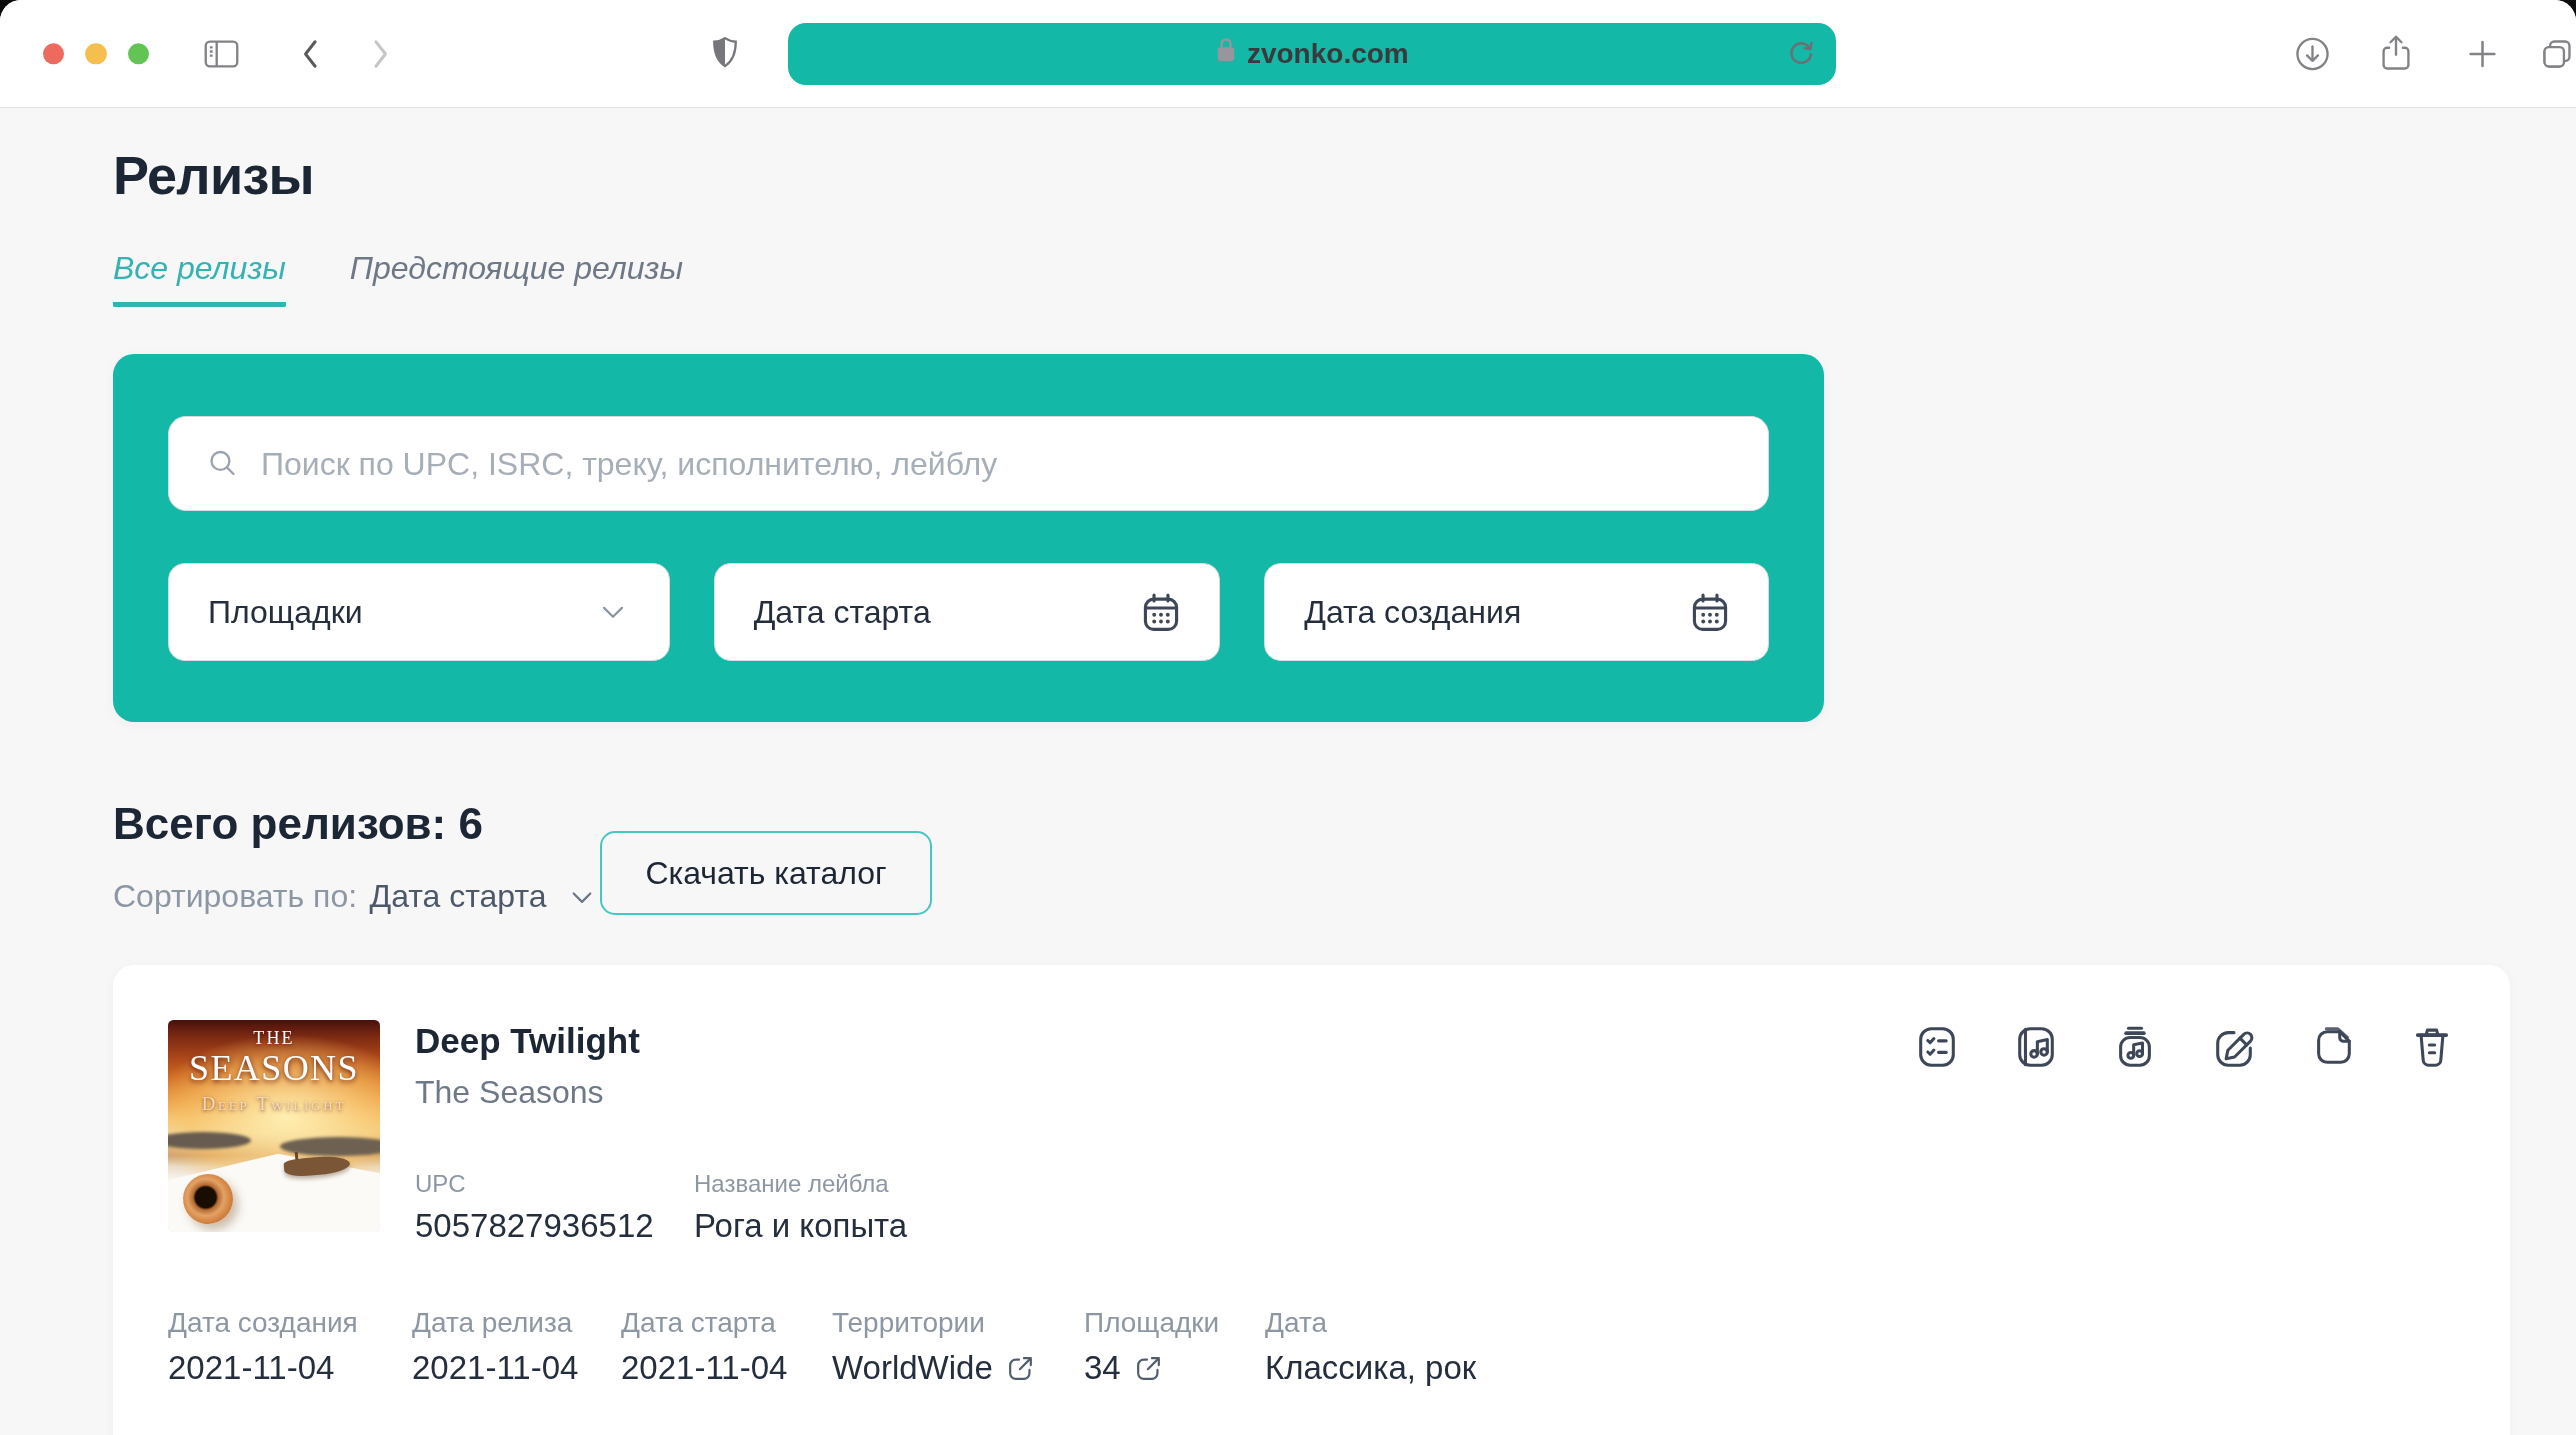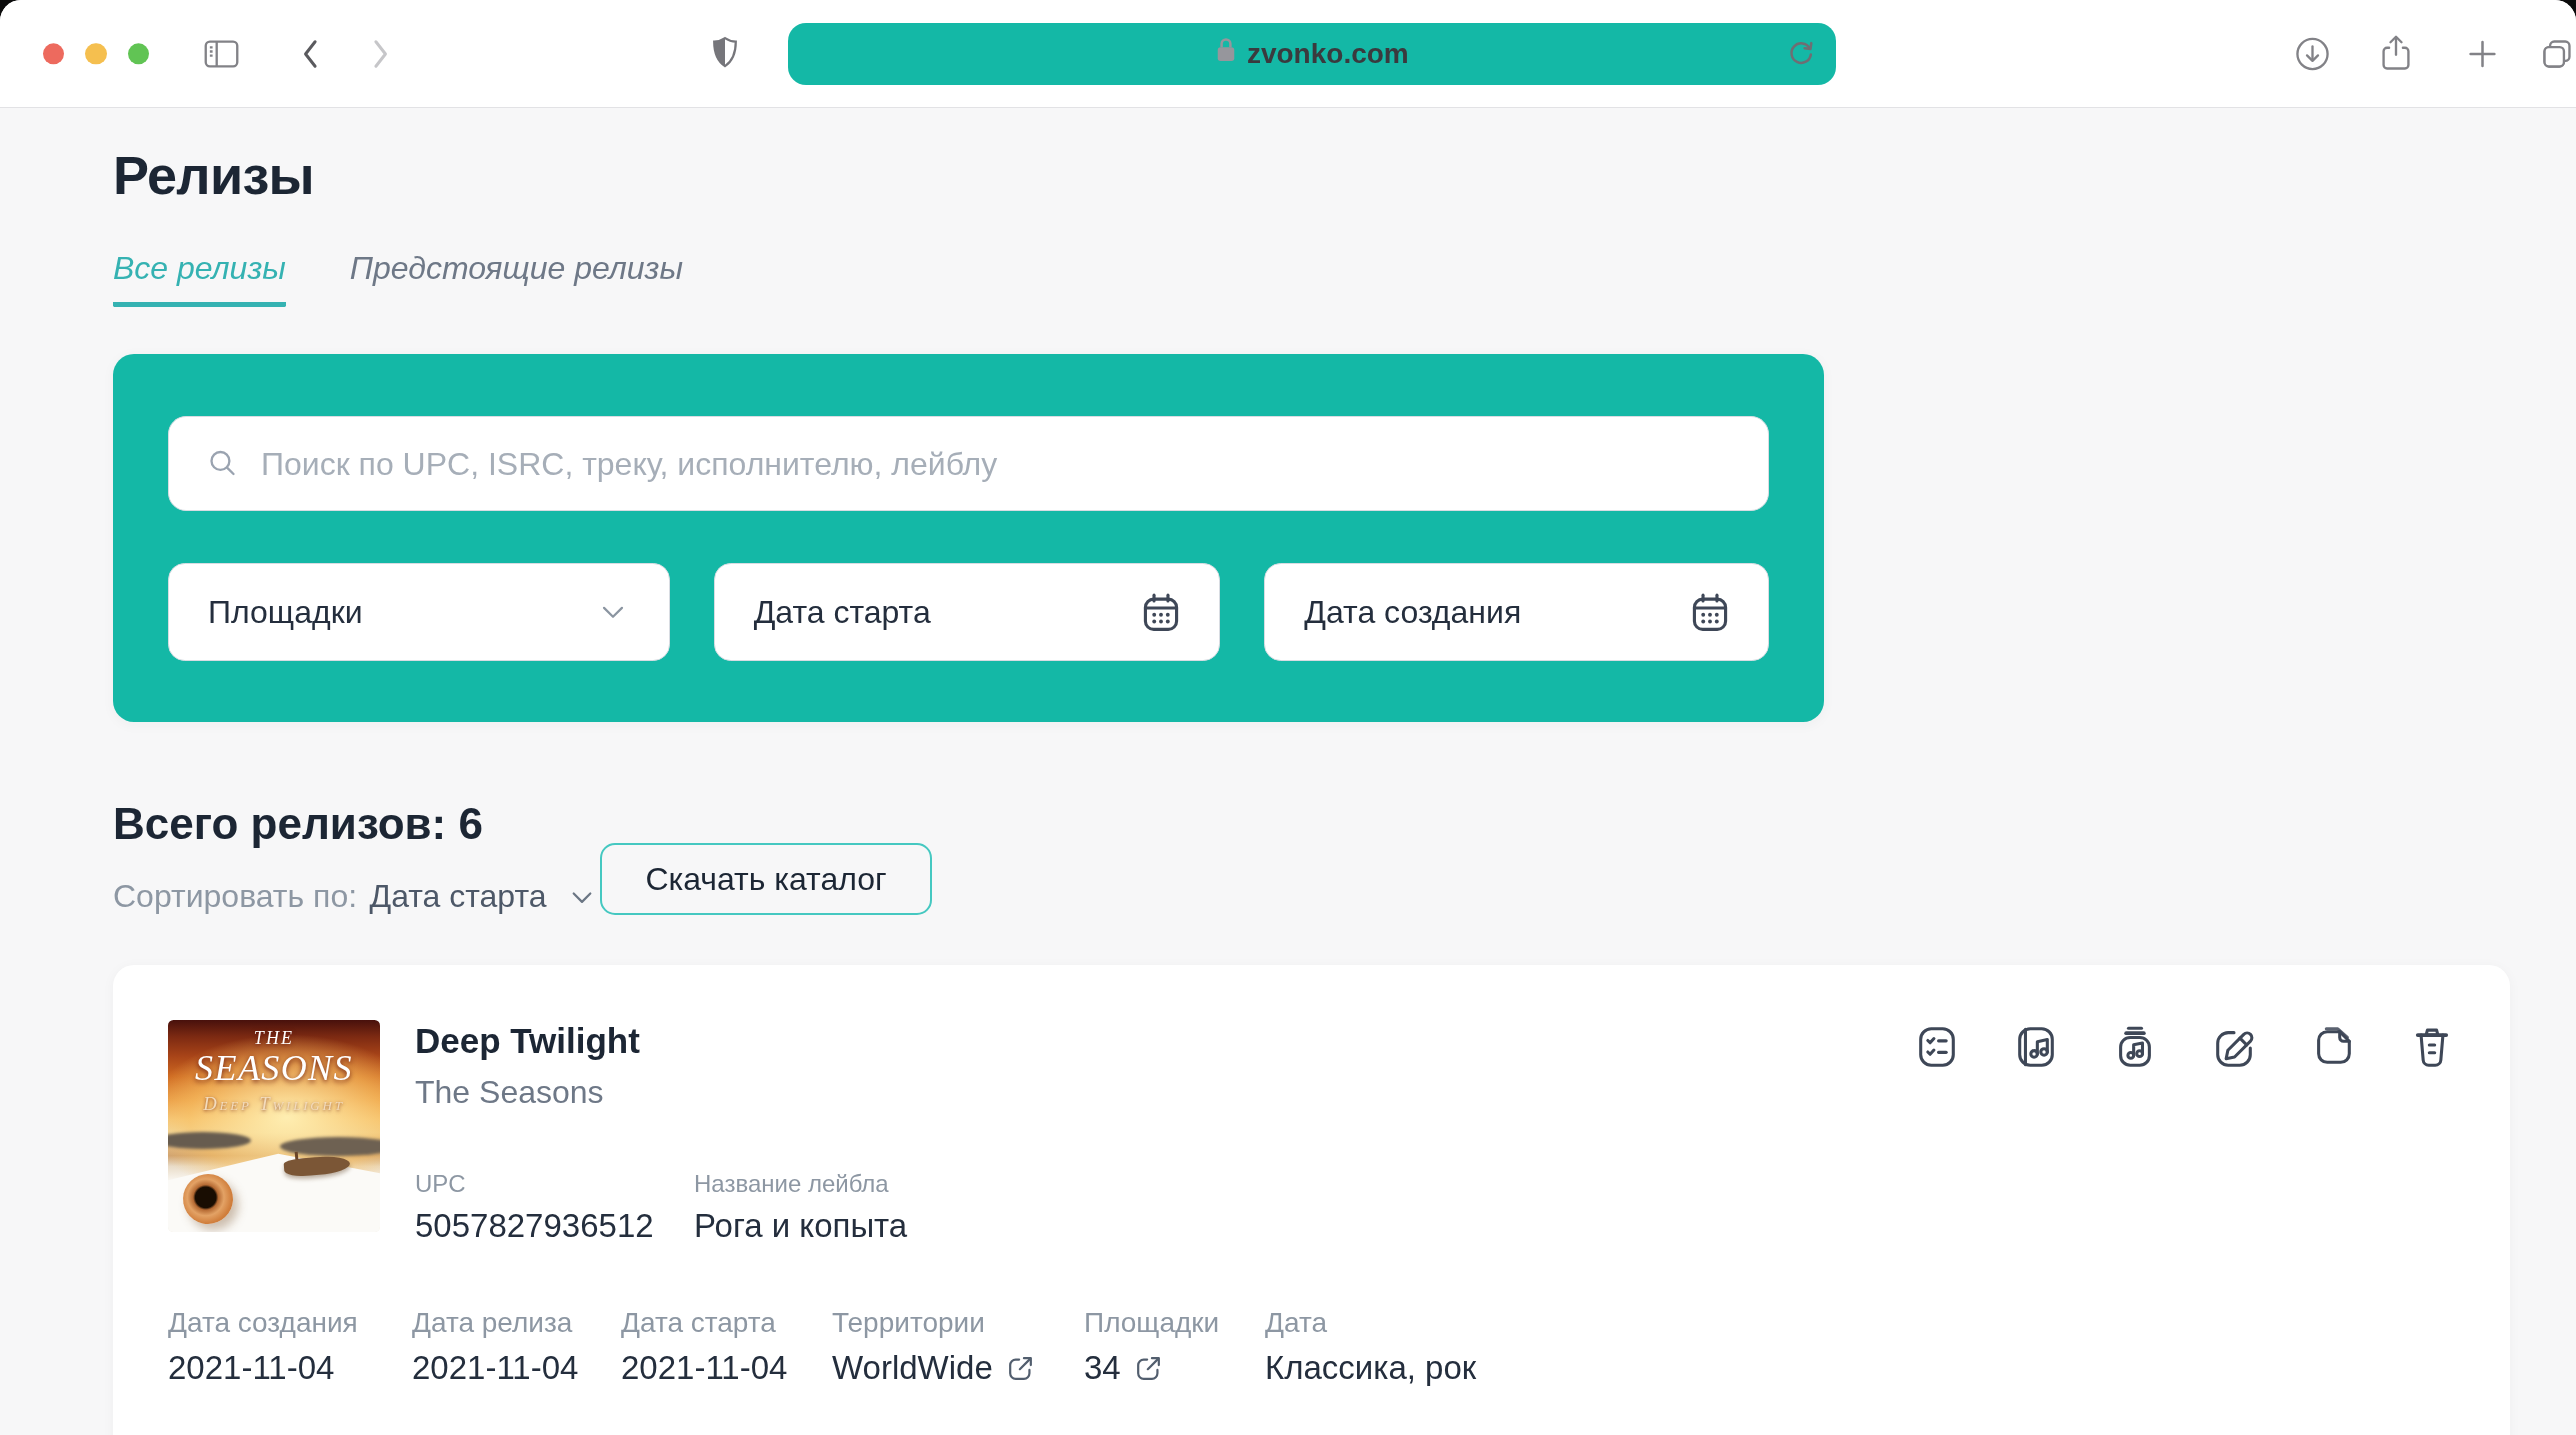--- a/index.html
+++ b/index.html
@@ -59,21 +59,21 @@
   .filter-btn.w3{width:505px;}
   .chev{color:#8b95a1;display:flex;}
 
   .summary-row{margin-top:77px;display:flex;align-items:flex-end;}
   .total{font-size:44px;font-weight:700;color:#1c2634;}
   .sort-line{margin-top:29px;display:flex;align-items:center;gap:12.4px;font-size:32px;}
   .sort-label{color:#8d97a3;}
   .sort-value{color:#4d5868;font-weight:500;}
   .sort-chev{color:#6b7684;display:flex;margin-left:5.5px;}
   .download-btn{
-    height:72px;padding:0 43px;border:2.1px solid #45c8c1;border-radius:15px;background:transparent;
+    height:84px;padding:0 43px;border:2.1px solid #45c8c1;border-radius:15px;background:transparent;
     font-size:32px;font-weight:500;color:#1c2634;display:flex;align-items:center;cursor:pointer;
     box-sizing:border-box;font-family:inherit;
   }
 
   
   .release-card{
     margin-top:50px;width:2397px;background:#ffffff;border-radius:21px 21px 0 0;
     box-shadow:0 2.8px 12.4px rgba(30,40,60,0.04);padding:55px;box-sizing:border-box;height:484px;
   }
   .rc-head{display:flex;}
@@ -93,21 +93,21 @@
     position:absolute;left:7%;bottom:4%;width:50px;height:50px;border-radius:50%;
     background:radial-gradient(circle at 46% 46%, #190d02 0 27%, #b56a33 33%, #e3a265 48%, #d07e3c 68%, #c06d32 100%);
     box-shadow:4.1px 7px 9.7px rgba(120,80,40,0.35);transform:rotate(-10deg);
   }
   .cover .boat{
     position:absolute;right:14%;bottom:27%;width:66px;height:18px;background:#7b5636;
     border-radius:30% 60% 55% 45%;transform:rotate(-5deg);
     box-shadow:0 2.8px 4.1px rgba(90,60,30,0.4);
   }
   .cover .boat:after{content:"";position:absolute;left:18%;top:-7px;width:2.8px;height:8.3px;background:#6a4528;}
-  .cover-text{position:absolute;top:8.3px;left:0;width:100%;text-align:center;font-family:"Liberation Serif","DejaVu Serif",serif;color:#fff;font-style:italic;}
+  .cover-text{position:absolute;top:8.3px;left:0;width:100%;text-align:center;font-family:"Liberation Serif","DejaVu Serif",serif;color:#fff;}
   .ct-top{font-size:18px;letter-spacing:2.1px;text-shadow:0 1.4px 4.1px rgba(90,10,10,0.8);}
   .ct-main{font-size:36px;letter-spacing:1.4px;margin-top:-2.8px;text-shadow:0 2.1px 5.5px rgba(90,10,10,0.85);}
   .ct-sub{font-size:18.7px;letter-spacing:2.8px;margin-top:4.1px;color:#f3dcbd;font-variant:small-caps;text-shadow:0 1.4px 3.5px rgba(90,10,10,0.7);}
 
   .rc-info{margin-left:35px;}
   .rc-title{font-size:35px;font-weight:700;color:#1c2634;margin-top:1.4px;}
   .rc-artist{font-size:32px;color:#6e7887;margin-top:12.4px;}
   .rc-meta{display:flex;margin-top:59px;}
   .meta-col1{width:279px;}
   .meta-label{font-size:24px;color:#8d97a3;}

